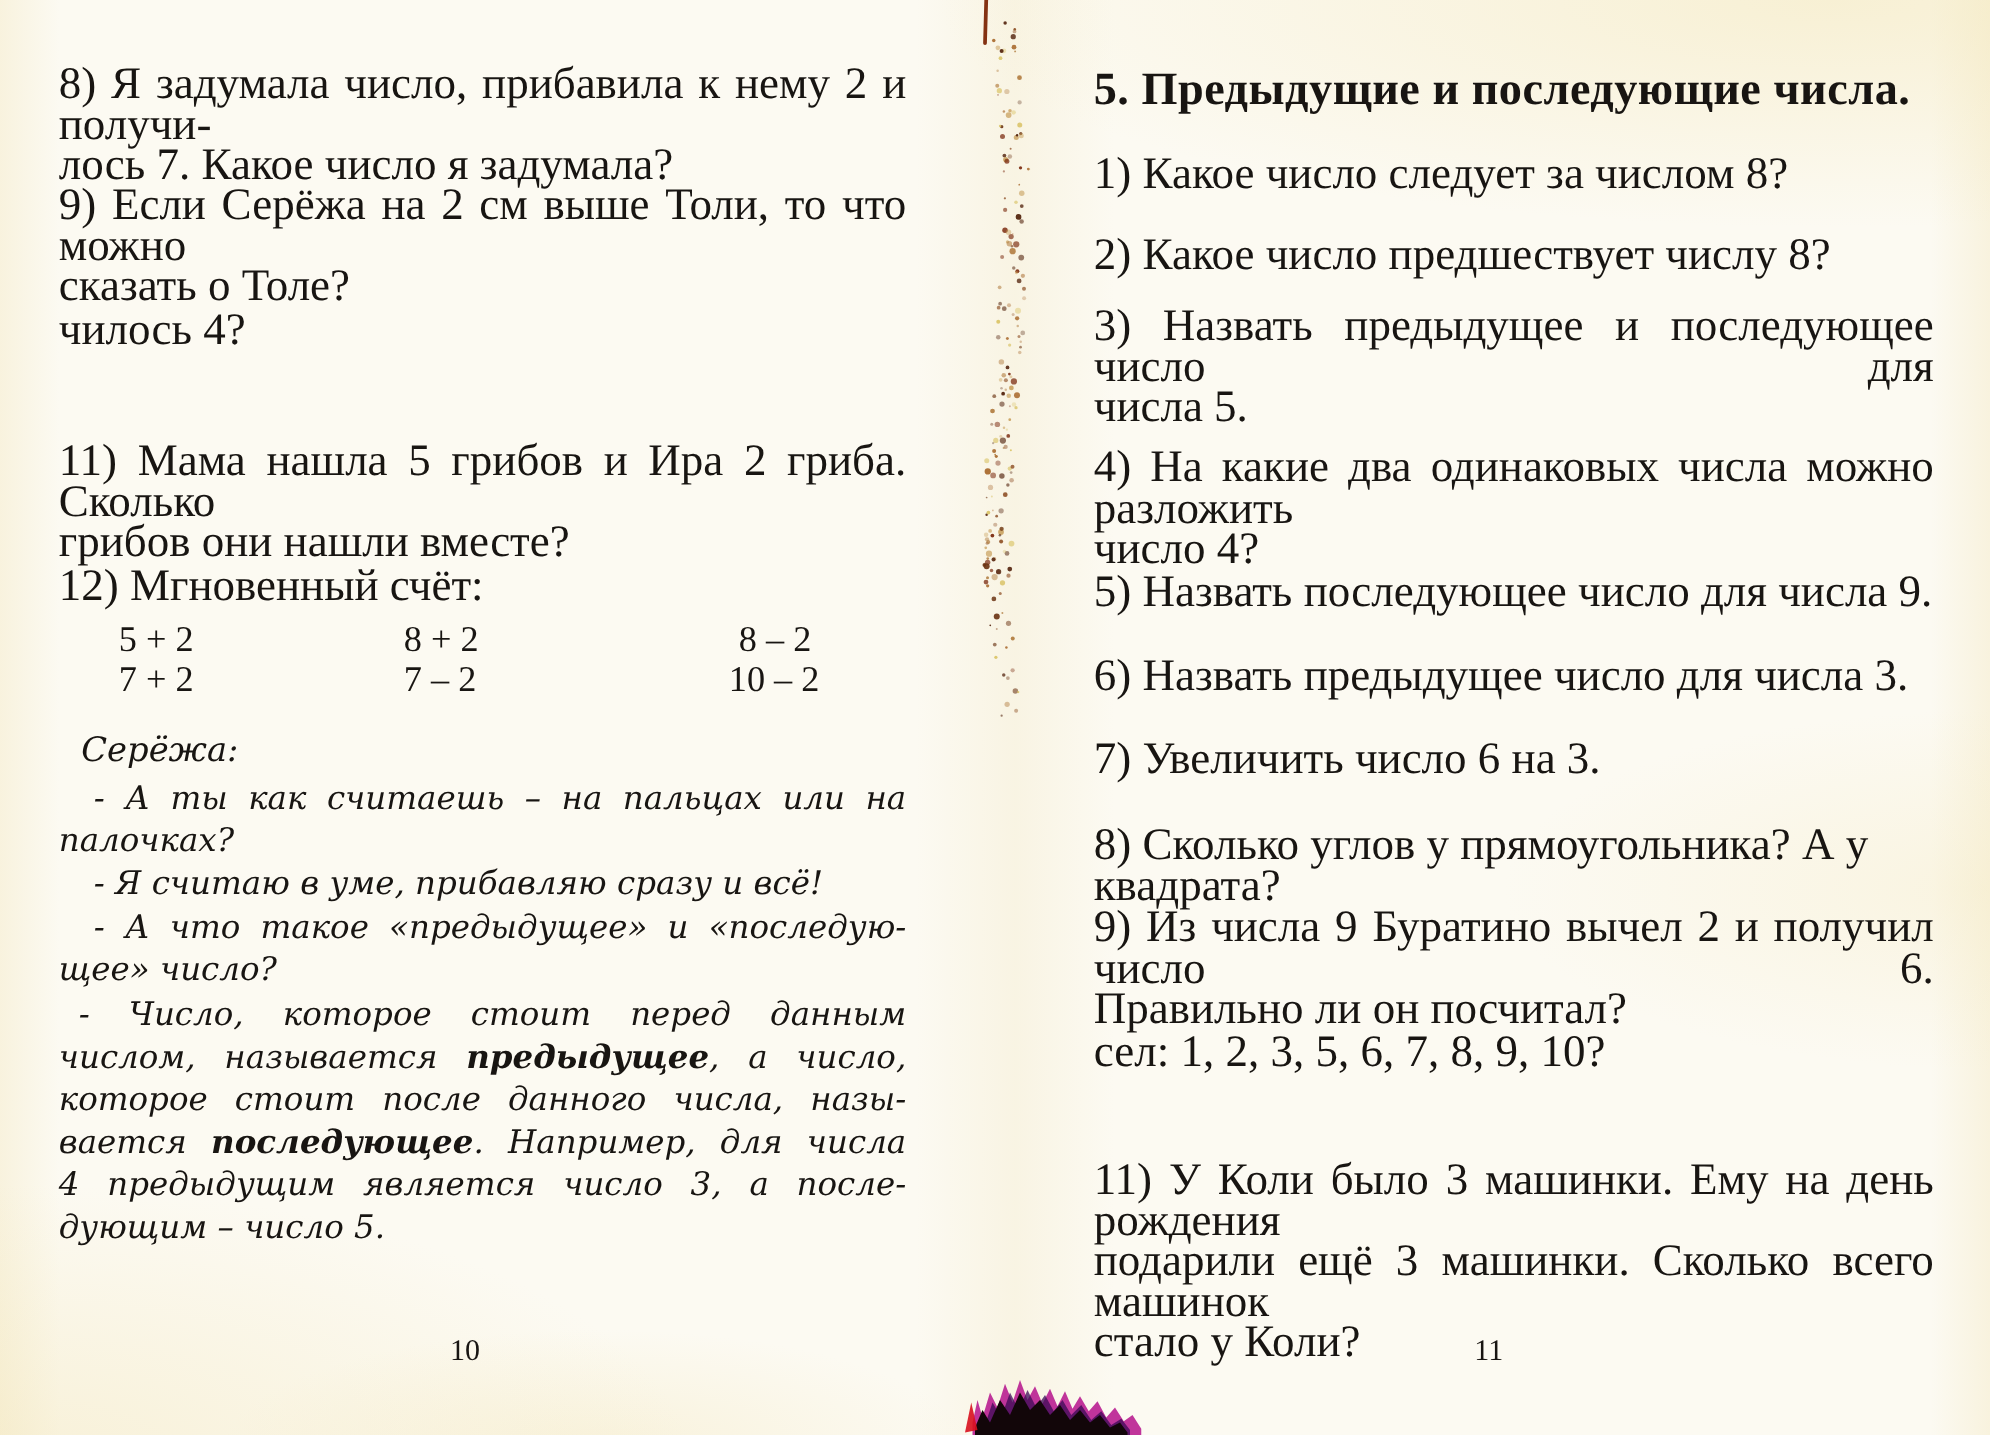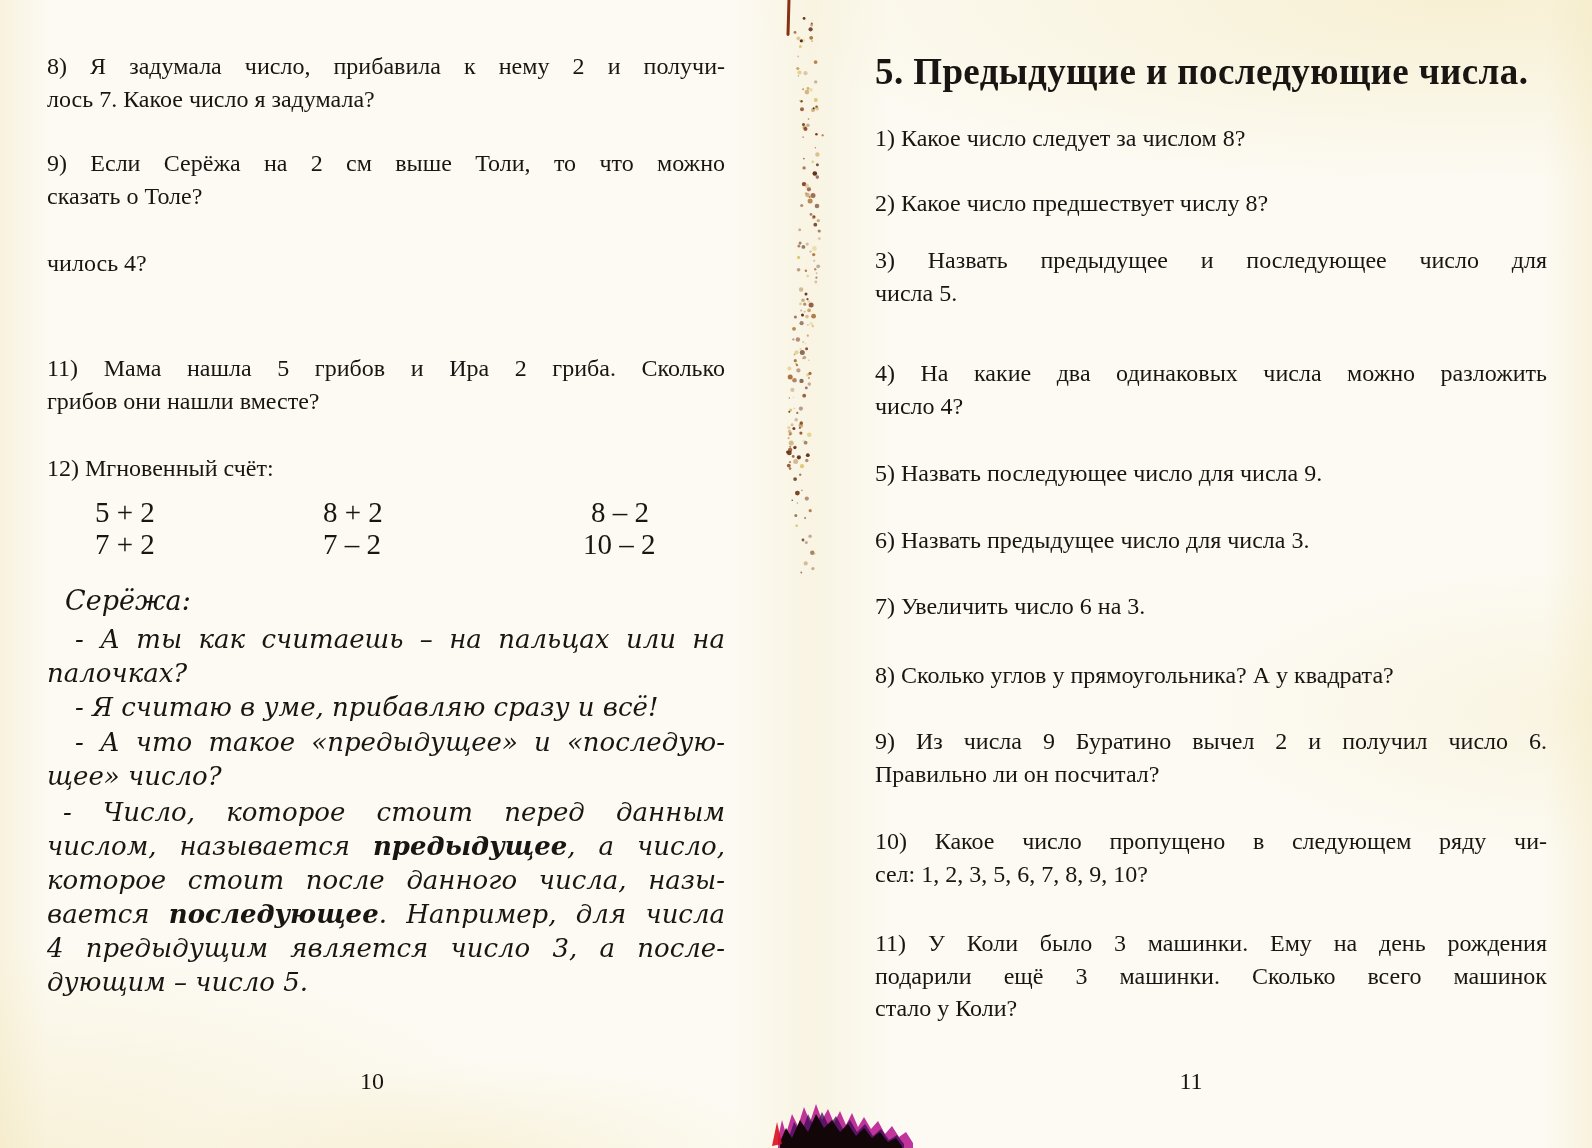--- a/index.html
+++ b/index.html
@@ -14,23 +14,23 @@
       radial-gradient(900px 380px at 0% 103%, rgba(242,228,180,.45), transparent 62%),
       radial-gradient(650px 240px at 100% 62%, rgba(245,234,195,.38), transparent 60%),
       radial-gradient(500px 160px at 30% 101%, rgba(243,230,185,.40), transparent 60%),
       linear-gradient(90deg, rgba(245,236,205,.55) 0, rgba(245,236,205,0) 3%, rgba(245,236,205,0) 46%, rgba(240,228,188,.28) 51%, rgba(245,236,205,0) 56%, rgba(245,236,205,0) 97%, rgba(245,236,205,.55) 100%),
       #fcfaf2;
   }
   .page{position:absolute;top:0;height:1148px;}
   #page-left{left:47px;width:678px;}
   #page-right{left:875px;width:672px;}
 
-  .para{position:absolute;left:0;right:0;font-size:24px;line-height:32.5px;}
+  .para{position:absolute;left:0;right:0;font-size:36px;line-height:32.5px;}
   .para .line{text-align:justify;text-align-last:justify;}
-  .para .line.last{text-align:right;text-align-last:left;}
+  .para .line.last{text-align:left;text-align-last:left;}
 
   .heading{position:absolute;left:0;right:0;font-size:37px;font-weight:bold;letter-spacing:.4px;}
 
   .eq-row{position:absolute;left:0;right:0;height:34px;}
   .eqc{position:absolute;top:12px;font-size:29px;white-space:nowrap;}
 
   .dialogue{font-family:"DejaVu Serif","Liberation Serif",serif;font-style:italic;font-size:26px;line-height:34px;}
   .speaker{position:absolute;left:0;right:0;padding-left:18px;font-size:27px;}
   .dlg .line.first{padding-left:28px;}
   .def .line.first{padding-left:16px;}
@@ -129,21 +129,20 @@
       <div class="line first last">7) Увеличить число 6 на 3.</div>
     </div>
   <div class="para" style="top:659px">
       <div class="line first last">8) Сколько углов у прямоугольника? А у квадрата?</div>
     </div>
   <div class="para" style="top:725px">
       <div class="line first">9) Из числа 9 Буратино вычел 2 и получил число 6.</div>
       <div class="line last">Правильно ли он посчитал?</div>
     </div>
   <div class="para" style="top:825px">
-      <div class="line first">10) Какое число пропущено в следующем ряду чи-</div>
       <div class="line last">сел: 1, 2, 3, 5, 6, 7, 8, 9, 10?</div>
     </div>
   <div class="para" style="top:927px">
       <div class="line first">11) У Коли было 3 машинки. Ему на день рождения</div>
       <div class="line">подарили ещё 3 машинки. Сколько всего машинок</div>
       <div class="line last">стало у Коли?</div>
     </div>
   <div class="pagenum">11</div>
 </div>
 

